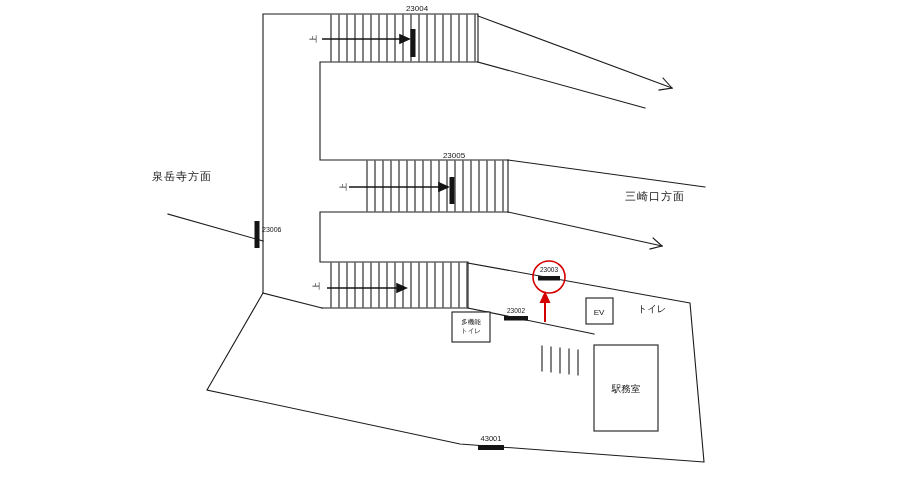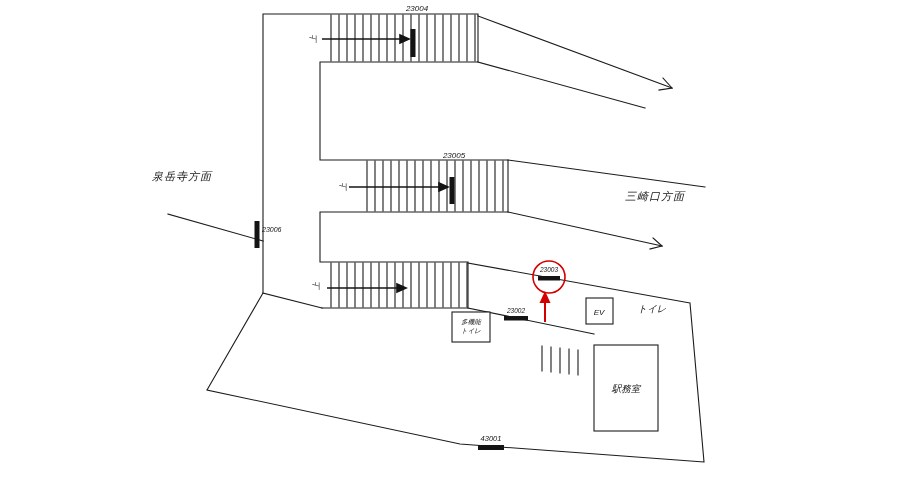--- a/index.html
+++ b/index.html
@@ -1,16 +1,16 @@
 <!DOCTYPE html>
 <html><head>
 <meta charset="utf-8">
 <style>
   html,body{margin:0;padding:0;background:#ffffff;}
-  #map{width:919px;height:491px;position:relative;background:#ffffff;overflow:hidden;font-style:italic;}
+  #map{width:919px;height:491px;position:relative;background:#ffffff;overflow:hidden;}
   svg{display:block;}
   text{font-family:"Liberation Sans","DejaVu Sans",sans-serif;fill:#141414;}
   .mid{text-anchor:middle;}
   .t65{font-size:6.5px;}
   .t7{font-size:7px;}
   .t75{font-size:7.5px;}
   .t8{font-size:8px;}
   .t95{font-size:9.5px;}
   .t11{font-size:11px;letter-spacing:1px;}
 </style>

